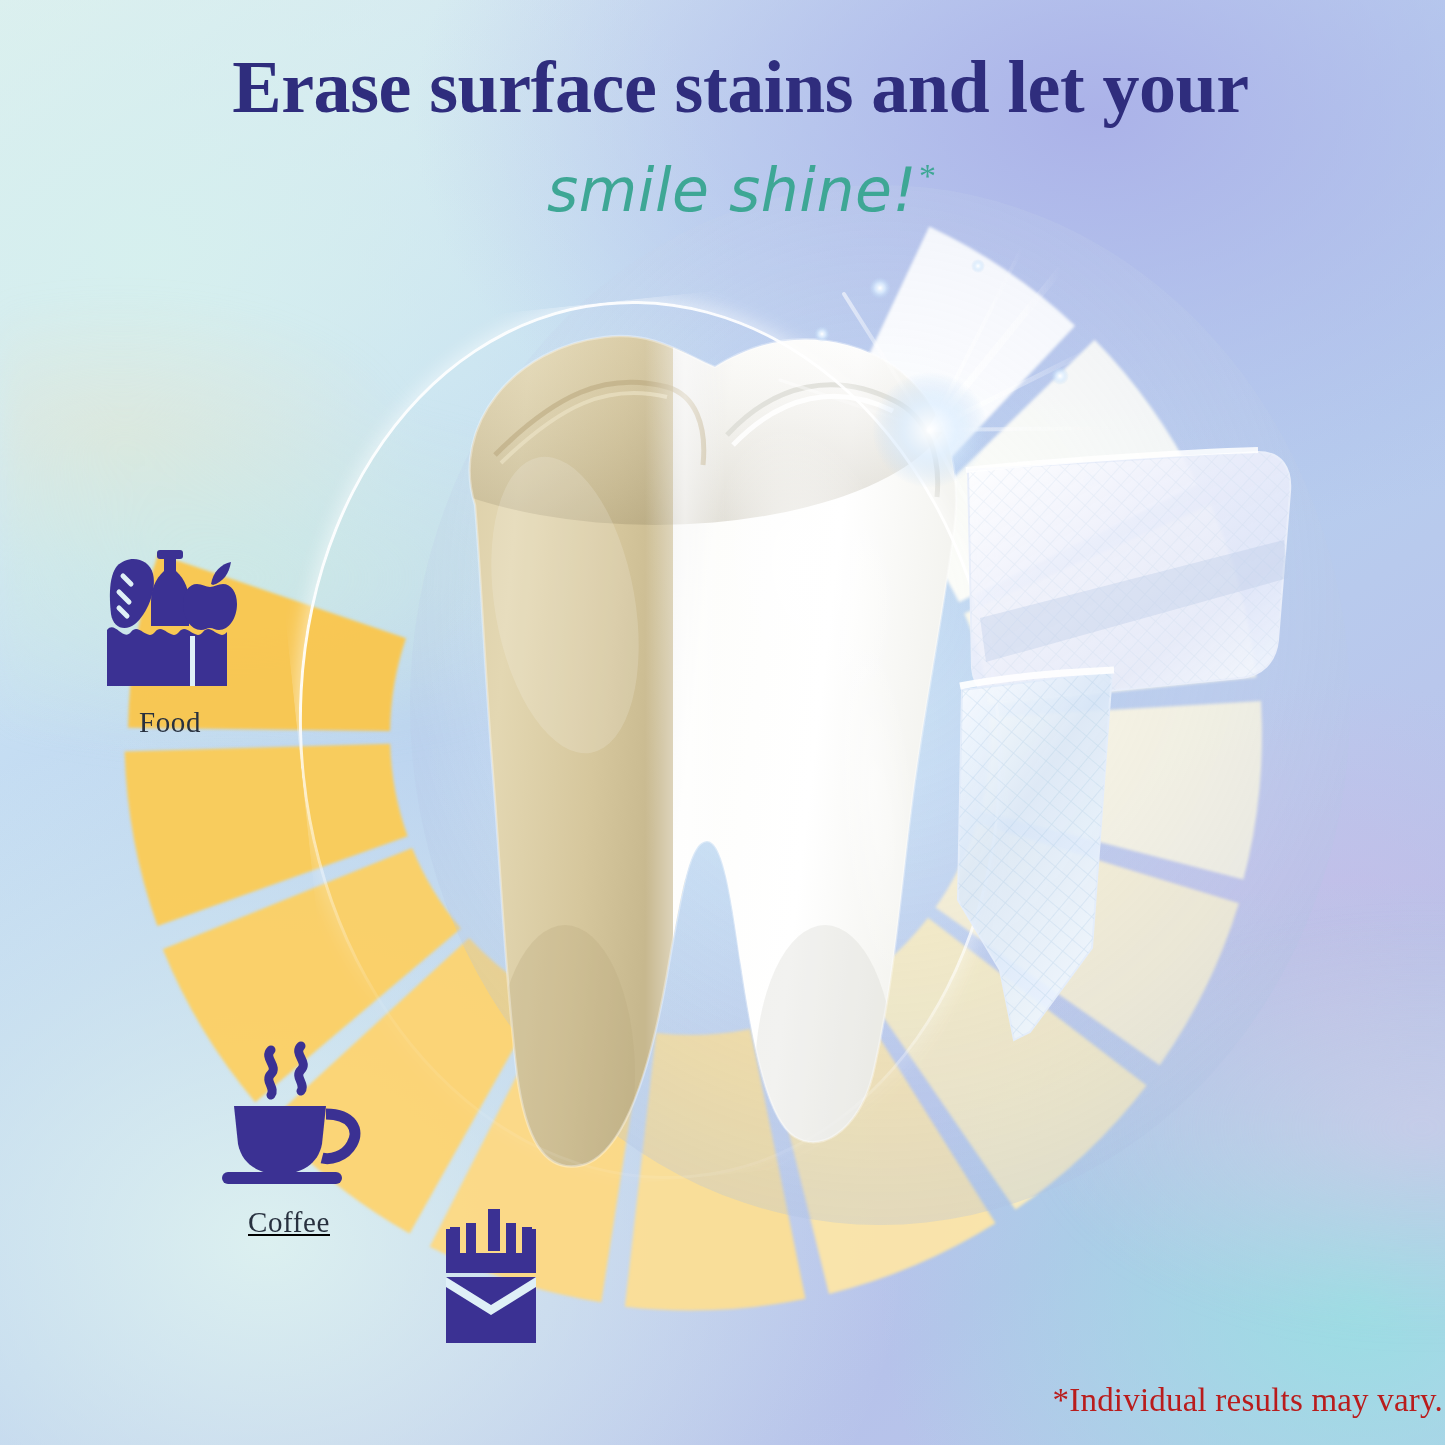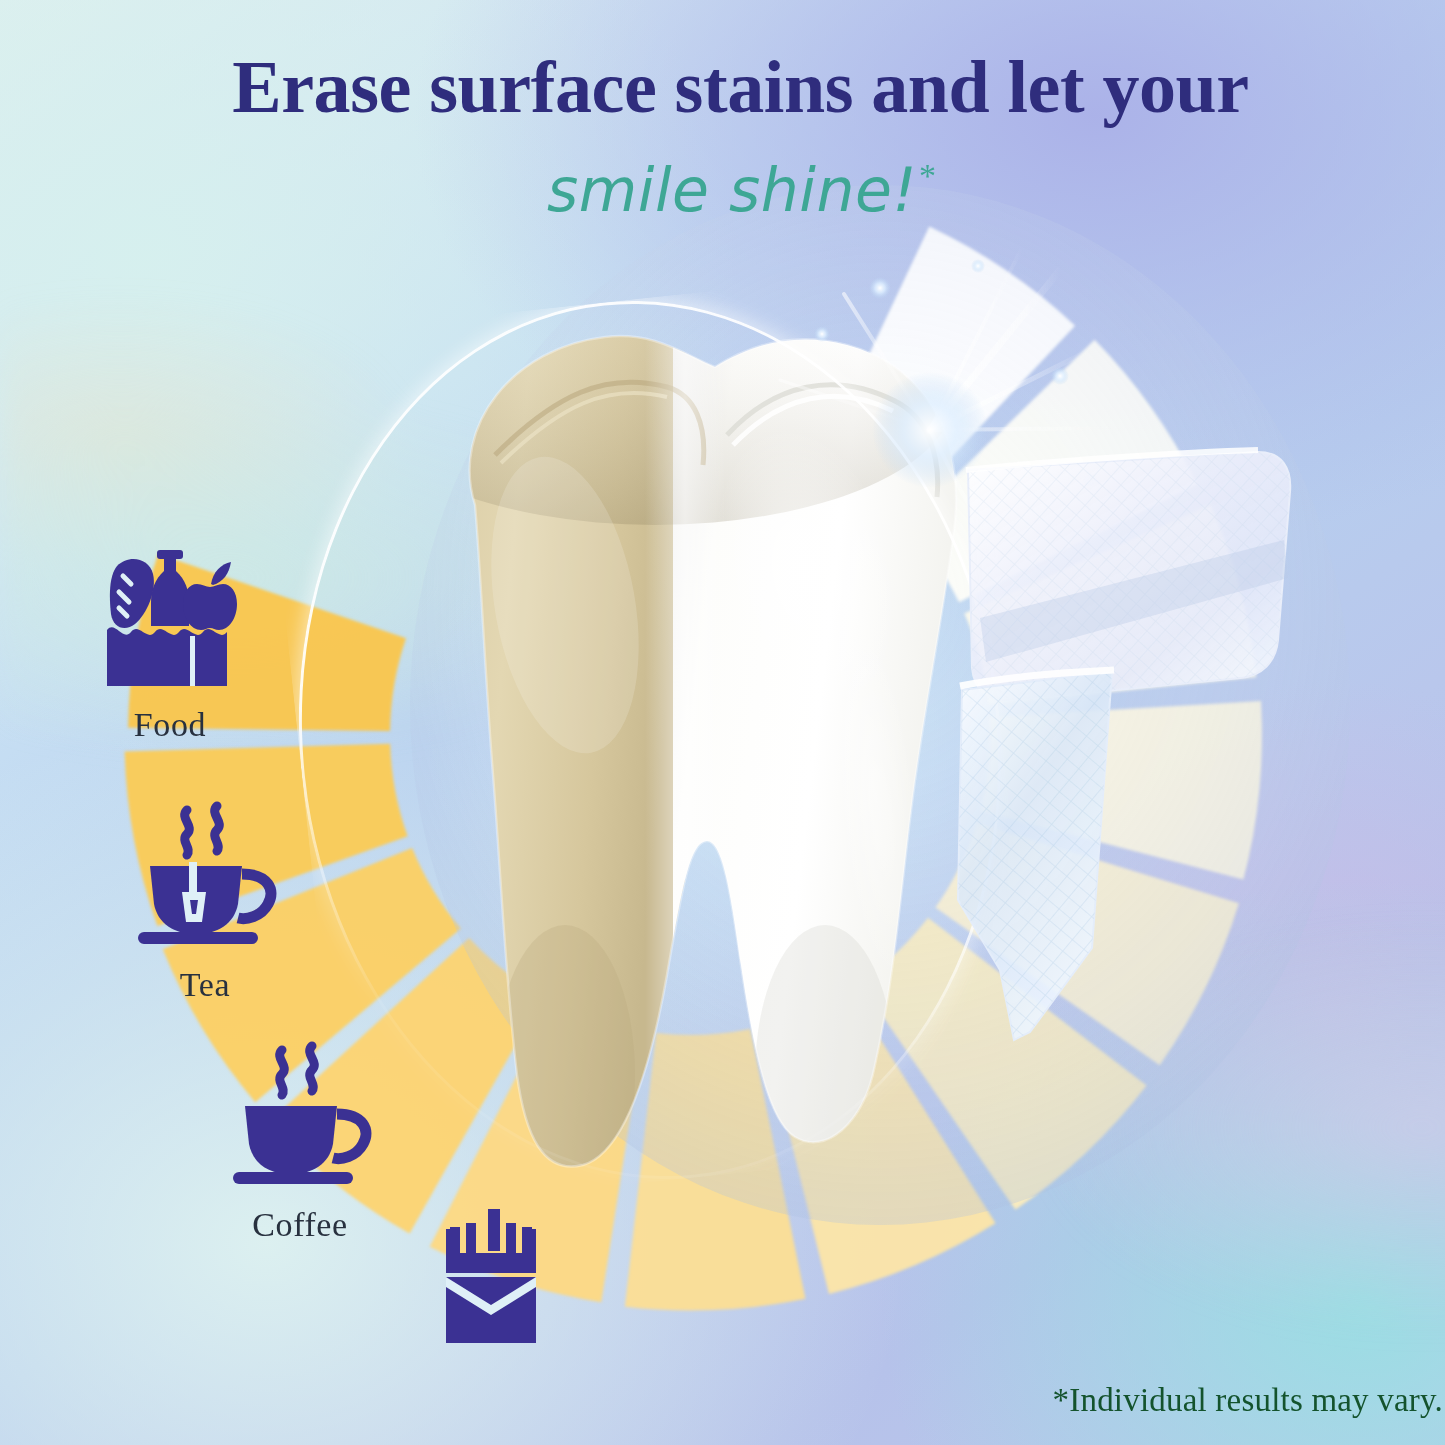--- a/index.html
+++ b/index.html
@@ -126,36 +126,36 @@
   }
   .stain-icon {
     display: block;
     margin: 0 auto;
   }
   .stain-label {
     display: block;
     margin-top: 16px;
     color: #28313f;
     font-family: "Liberation Serif", serif;
-    font-size: 34px;
+    font-size: 29px;
     letter-spacing: 0.6px;
     white-space: nowrap;
   }
 
   #stain-food     { left: 60px;  top: 540px;  width: 220px; }
   #stain-tea      { left: 105px; top: 800px;  width: 200px; }
-  #stain-coffee   { left: 195px; top: 1040px; width: 210px; }
+  #stain-coffee   { left: 184px; top: 1040px; width: 210px; text-decoration: underline; }
   #stain-cigarette{ left: 385px; top: 1205px; width: 220px; }
 
   
   .footnote {
     position: absolute;
     right: 38px;
     bottom: 26px;
-    color: #14532d;
+    color: #b91c1c;
     font-family: "Liberation Serif", serif;
     font-size: 33px;
     letter-spacing: 0.2px;
     z-index: 40;
     white-space: nowrap;
   }
 
   
   .sparkle-layer {
     position: absolute;
@@ -401,39 +401,20 @@
 
       <g stroke="#dff0f7" stroke-width="5" stroke-linecap="round" fill="none">
         <path d="M28 36 L 36 44"></path>
         <path d="M24 52 L 34 62"></path>
         <path d="M24 68 L 32 76"></path>
       </g>
     </svg>
     <span class="stain-label">Food</span>
   </div>
 
-  <div class="stain-item" id="stain-tea">
-    <svg class="stain-icon" width="150" height="150" viewBox="0 0 150 150">
-      <g fill="none" stroke="#3B3193" stroke-width="9" stroke-linecap="round">
-        <path d="M57 10 C 49 18, 65 26, 57 34 C 50 41, 62 48, 57 55"></path>
-        <path d="M87 6  C 79 14, 95 22, 87 30 C 80 37, 92 44, 87 51"></path>
-      </g>
-
-      <path d="M20 66 L 112 66 L 108 104 C 104 124, 88 134, 66 134 C 44 134, 28 124, 24 104 Z" fill="#3B3193"></path>
-
-      <path d="M112 74 C 138 74, 146 90, 138 104 C 131 117, 116 120, 108 118" fill="none" stroke="#3B3193" stroke-width="11"></path>
-
-      <rect x="8" y="132" width="120" height="12" rx="6" fill="#3B3193"></rect>
-
-      <rect x="59" y="62" width="8" height="32" fill="#dff0f7"></rect>
-      <path d="M52 92 L 76 92 L 72 122 L 56 122 Z" fill="#dff0f7"></path>
-      <path d="M60 100 L 68 100 L 66 114 L 62 114 Z" fill="#3B3193"></path>
-    </svg>
-    <span class="stain-label">Tea</span>
-  </div>
 
   <div class="stain-item" id="stain-coffee">
     <svg class="stain-icon" width="150" height="150" viewBox="0 0 150 150">
       <g fill="none" stroke="#3B3193" stroke-width="9" stroke-linecap="round">
         <path d="M57 10 C 49 18, 65 26, 57 34 C 50 41, 62 48, 57 55"></path>
         <path d="M87 6  C 79 14, 95 22, 87 30 C 80 37, 92 44, 87 51"></path>
       </g>
       <path d="M20 66 L 112 66 L 108 104 C 104 124, 88 134, 66 134 C 44 134, 28 124, 24 104 Z" fill="#3B3193"></path>
       <path d="M112 74 C 138 74, 146 90, 138 104 C 131 117, 116 120, 108 118" fill="none" stroke="#3B3193" stroke-width="11"></path>
       <rect x="8" y="132" width="120" height="12" rx="6" fill="#3B3193"></rect>

